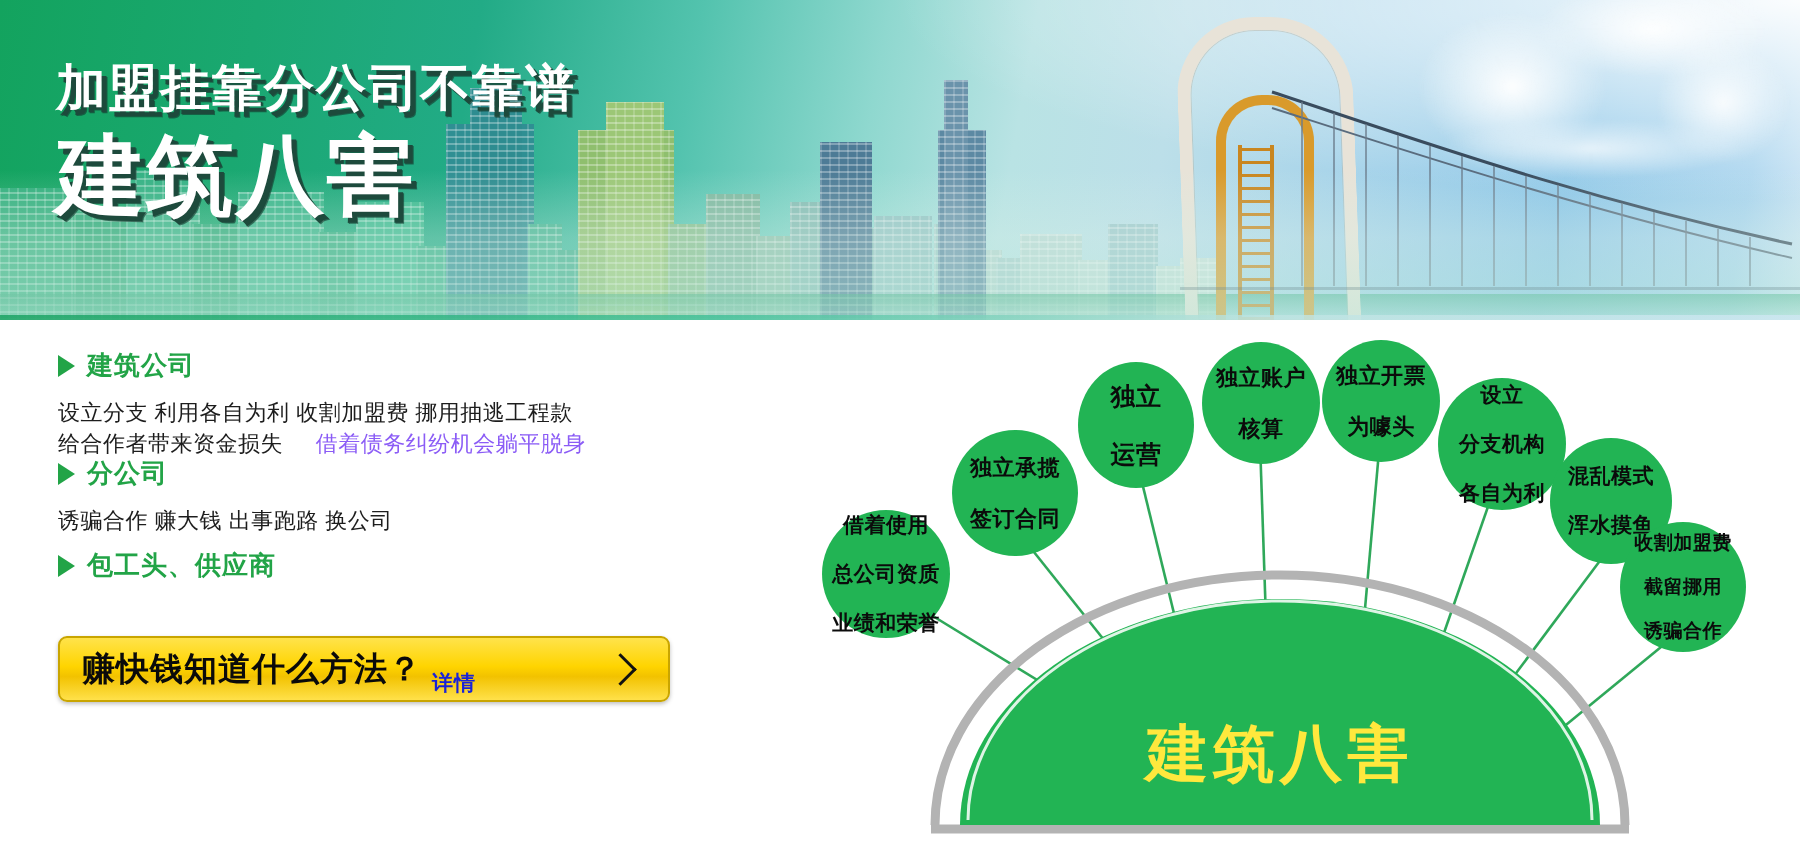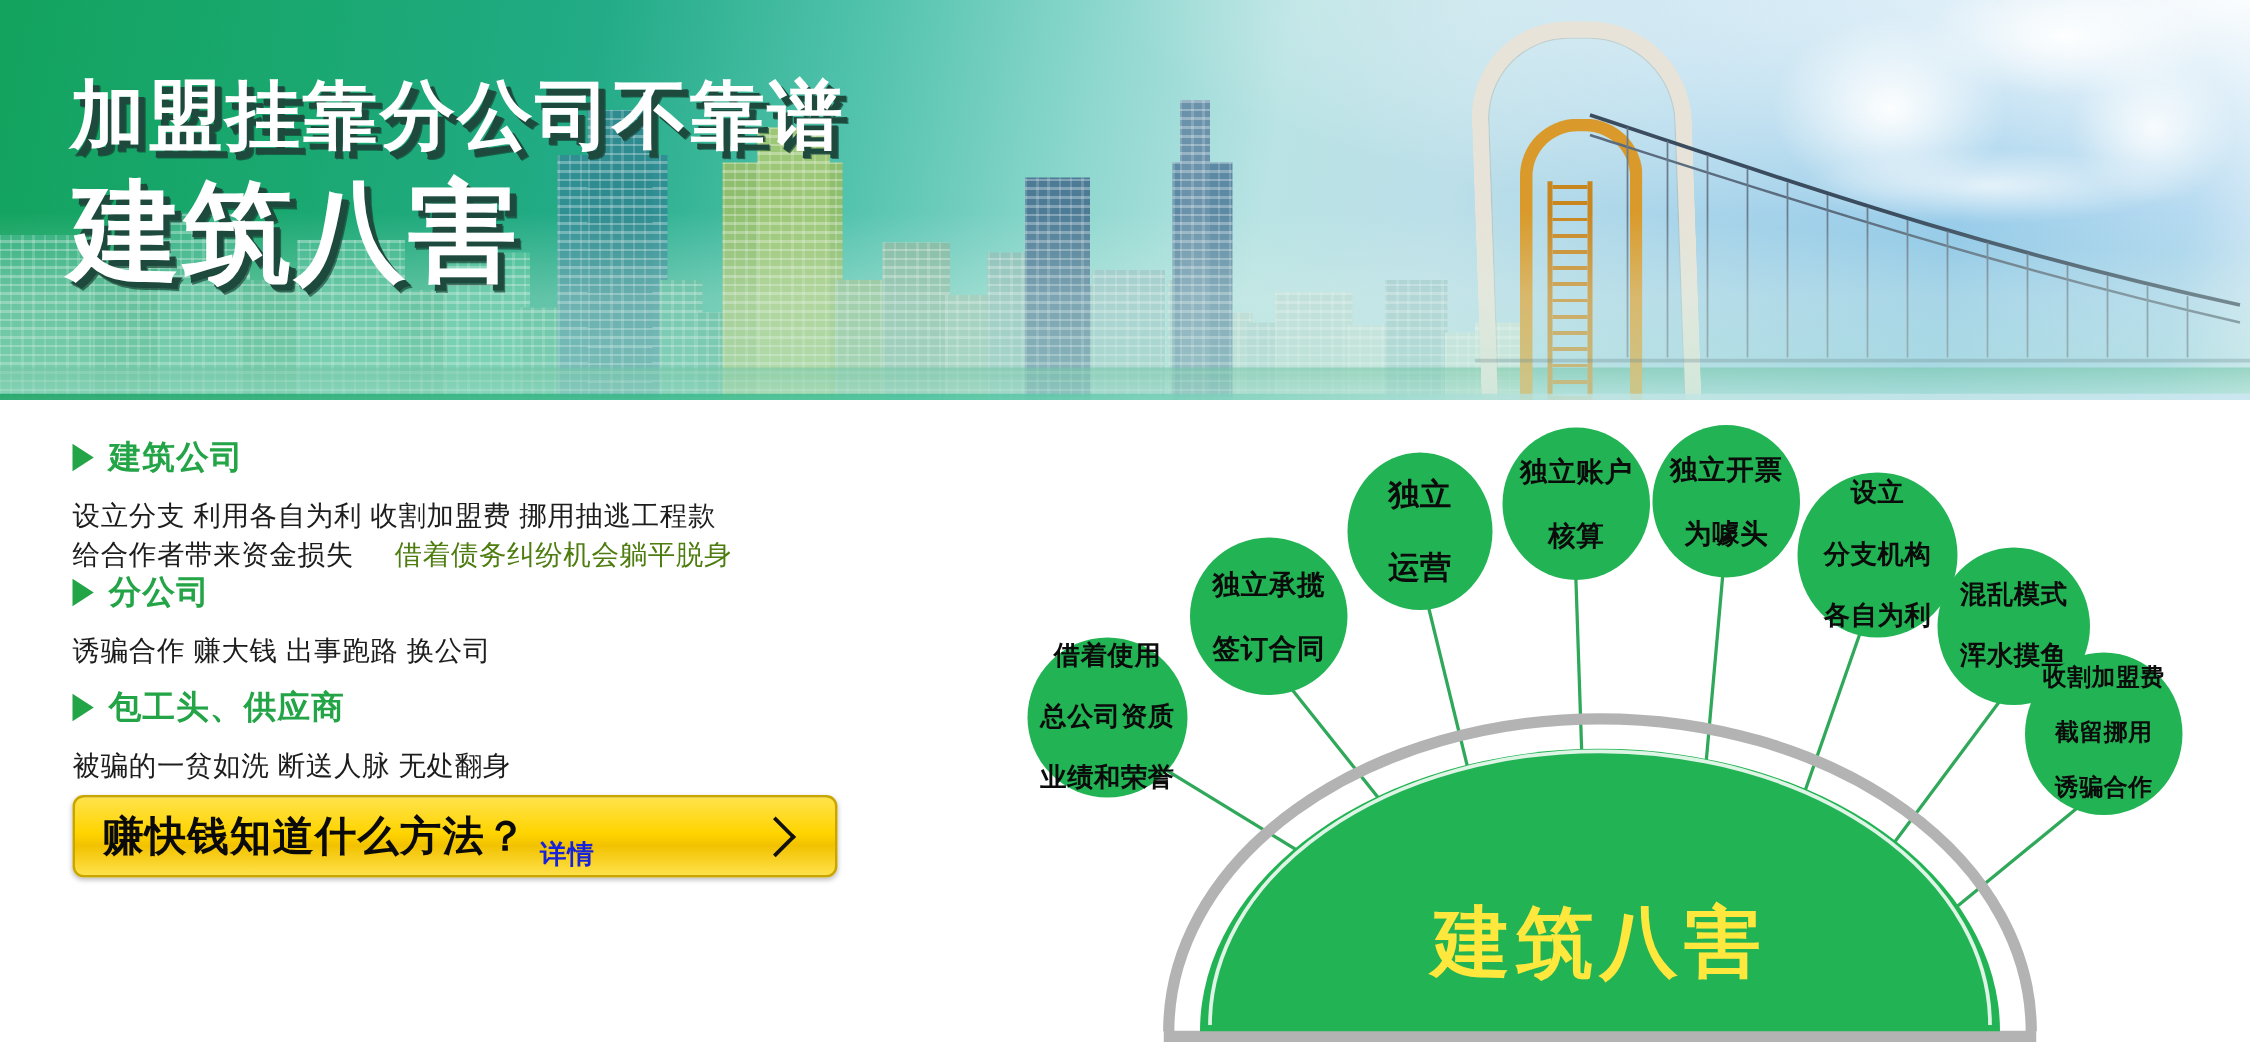--- a/index.html
+++ b/index.html
@@ -47,32 +47,32 @@
   .pylon-ladder{position:absolute;left:58px;bottom:0;width:36px;height:175px;
     background:repeating-linear-gradient(0deg,#c9861f 0 3px,rgba(0,0,0,0) 3px 13px);
     border-left:4px solid #c9861f;border-right:4px solid #c9861f;box-sizing:border-box;}
   .cable-main{position:absolute;left:92px;bottom:34px;width:520px;height:200px;overflow:visible;}
   .deck{position:absolute;left:0;bottom:30px;width:620px;height:3px;background:rgba(40,60,80,.35);}
 
   
   .hero-title{position:absolute;left:56px;top:62px;z-index:5;}
   .hero-title div{color:#fff;font-weight:700;letter-spacing:2px;line-height:1.04;
     text-shadow:5px 5px 0 #1d4a3c, 6px 6px 0 rgba(20,60,48,.65);}
-  .ht1{font-size:60px;}
+  .ht1{font-size:50px;}
   .ht2{font-size:88px;margin-top:16px;}
 
   
   .left{position:absolute;left:0;top:320px;width:760px;height:524px;}
   .sec{position:absolute;}
   .sec-head{display:flex;align-items:center;gap:12px;}
   .tri{width:0;height:0;border-left:17px solid #22a447;border-top:11px solid transparent;
        border-bottom:11px solid transparent;}
   .sec-title{color:#22a447;font-size:26px;font-weight:700;letter-spacing:1px;}
   .sec-body{margin-top:14px;color:#1d1d1d;font-size:22px;line-height:1.42;letter-spacing:.5px;}
-  .hl{color:#4d7c0f;}
+  .hl{color:#8b5cf6;}
 
   .s1{left:58px;top:28px;}
   .s2{left:58px;top:136px;}
   .s3{left:58px;top:228px;}
   .s4{left:516px;top:136px;}
 
   
   .cta{position:absolute;left:58px;top:316px;width:612px;height:66px;border-radius:9px;
     background:linear-gradient(180deg,#ffe34b 0%,#ffd400 46%,#f2c200 62%,#ffe14a 100%);
     border:2px solid #c9a500;box-shadow:0 2px 4px rgba(0,0,0,.25);
@@ -259,23 +259,20 @@
       <div class="sec-body">
         <div>诱骗合作 赚大钱    出事跑路 换公司</div>
       </div>
     </div>
 
     <div class="sec s3">
       <div class="sec-head">
         <span class="tri"></span>
         <span class="sec-title">包工头、供应商</span>
       </div>
-      <div class="sec-body">
-        <div>被骗的一贫如洗  断送人脉  无处翻身</div>
-      </div>
     </div>
 
 
     <div class="cta">
       <span class="cta-main">赚快钱知道什么方法？</span>
       <span class="cta-link">详情</span>
       <span class="cta-chev"></span>
     </div>
   </div>
 

